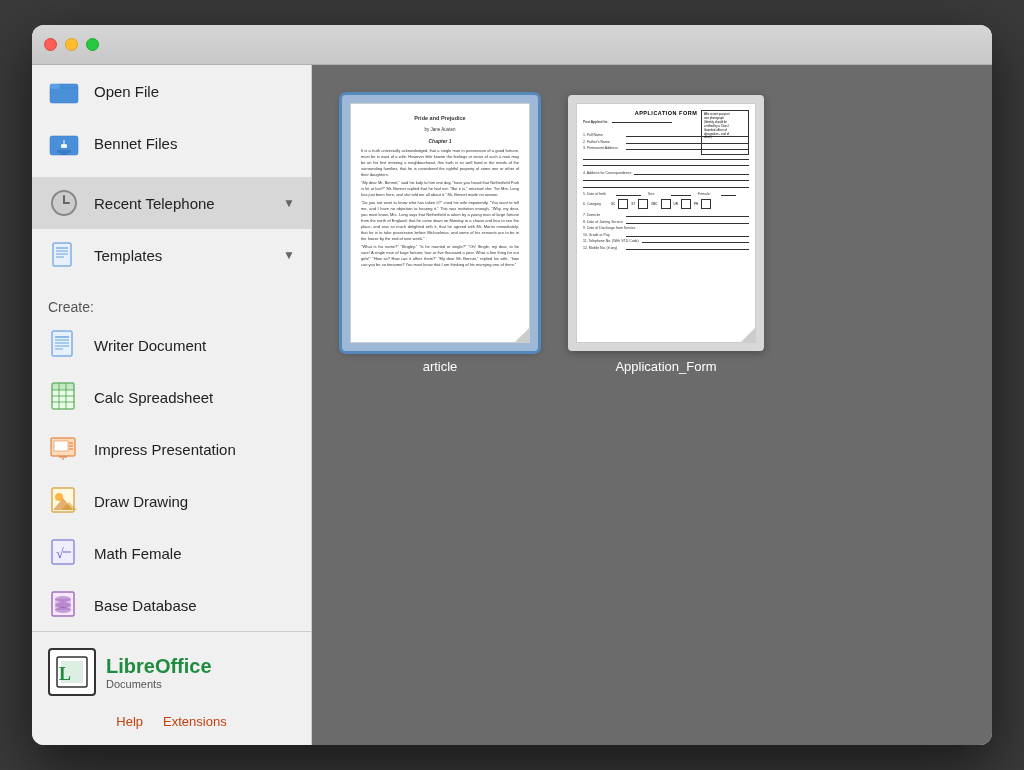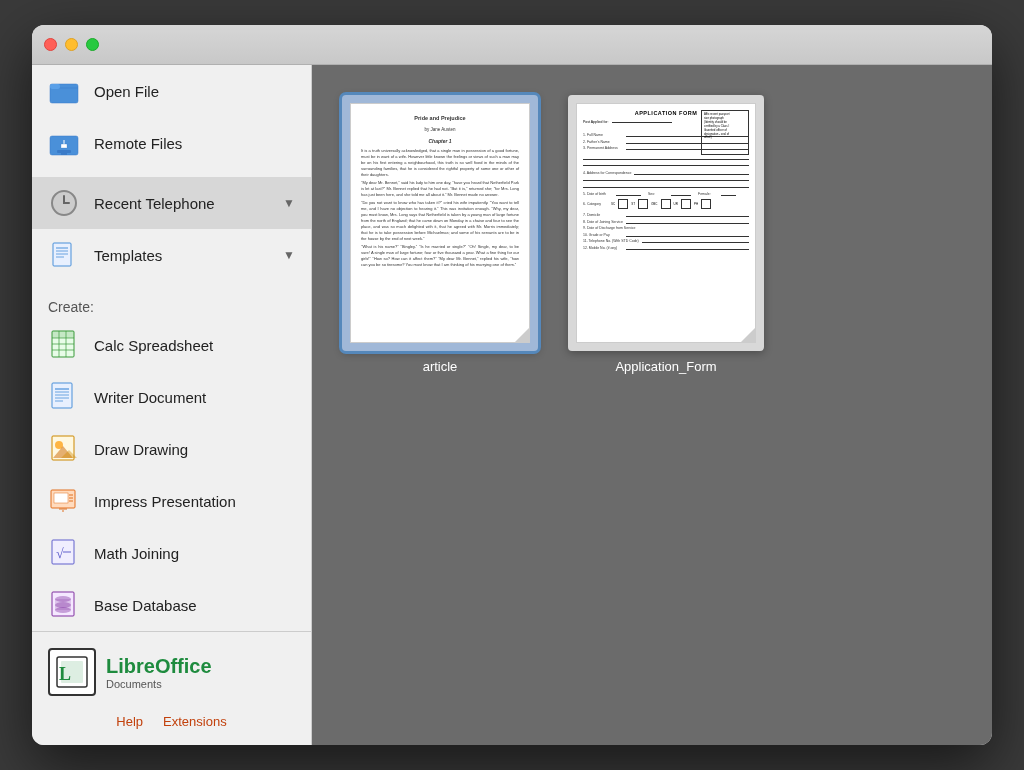--- a/index.html
+++ b/index.html
@@ -350,21 +350,21 @@
       <div class="sidebar-item">
         <div class="sidebar-icon">
           <svg width="30" height="26" viewBox="0 0 30 26" fill="none">
             <rect x="1" y="6" width="28" height="19" rx="2" fill="#4a90d9" stroke="#3a7bc8" stroke-width="0.5"></rect>
             <rect x="8" y="20" width="14" height="3" rx="1" fill="#3a7bc8"></rect>
             <rect x="12" y="23" width="6" height="2" fill="#3a7bc8"></rect>
             <line x1="15" y1="10" x2="15" y2="14" stroke="white" stroke-width="1"></line>
             <rect x="12" y="14" width="6" height="4" rx="0.5" fill="white" stroke="#3a7bc8" stroke-width="0.3"></rect>
           </svg>
         </div>
-        <span>Remote Files</span>
+        <span>Bennet Files</span>
       </div>
 
       <div class="sidebar-divider"></div>
 
       <div class="sidebar-item-expandable active" style="background:rgba(0,0,0,0.1);">
         <div class="sidebar-icon">
           <svg width="30" height="30" viewBox="0 0 30 30" fill="none">
             <circle cx="15" cy="15" r="12" stroke="#888" stroke-width="2" fill="#ccc"></circle>
             <polyline points="15,8 15,15 20,15" stroke="#666" stroke-width="2" stroke-linecap="round"></polyline>
           </svg>
@@ -383,60 +383,48 @@
             <line x1="6" y1="16" x2="14" y2="16" stroke="#4a90d9" stroke-width="0.8"></line>
           </svg>
         </div>
         <span>Templates</span>
         <span class="expand-arrow">▼</span>
       </div>
 
       <div class="sidebar-divider"></div>
 
       <div class="create-label">Create:</div>
+
+      <div class="sidebar-item">
+        <div class="sidebar-icon">
+          <svg width="30" height="30" viewBox="0 0 30 30" fill="none">
+            <rect x="3" y="1" width="20" height="25" rx="1" fill="#e8f0fe" stroke="#4a90d9" stroke-width="1"></rect>
+            <line x1="6" y1="7" x2="20" y2="7" stroke="#4a90d9" stroke-width="1.2"></line>
+            <line x1="6" y1="10" x2="20" y2="10" stroke="#4a90d9" stroke-width="0.8"></line>
+            <line x1="6" y1="13" x2="20" y2="13" stroke="#4a90d9" stroke-width="0.8"></line>
+            <line x1="6" y1="16" x2="20" y2="16" stroke="#4a90d9" stroke-width="0.8"></line>
+            <line x1="6" y1="19" x2="14" y2="19" stroke="#4a90d9" stroke-width="0.8"></line>
+          </svg>
+        </div>
+        <span>Writer Document</span>
+      </div>
 
       <div class="sidebar-item">
         <div class="sidebar-icon">
           <svg width="30" height="30" viewBox="0 0 30 30" fill="none">
             <rect x="3" y="1" width="22" height="26" rx="1" fill="#e8fce8" stroke="#3a9a3a" stroke-width="1"></rect>
             <line x1="10" y1="1" x2="10" y2="27" stroke="#3a9a3a" stroke-width="0.7"></line>
             <line x1="17" y1="1" x2="17" y2="27" stroke="#3a9a3a" stroke-width="0.7"></line>
             <line x1="3" y1="8" x2="25" y2="8" stroke="#3a9a3a" stroke-width="0.7"></line>
             <line x1="3" y1="14" x2="25" y2="14" stroke="#3a9a3a" stroke-width="0.7"></line>
             <line x1="3" y1="20" x2="25" y2="20" stroke="#3a9a3a" stroke-width="0.7"></line>
             <rect x="3" y="1" width="22" height="7" fill="#3a9a3a" opacity="0.2"></rect>
           </svg>
         </div>
         <span>Calc Spreadsheet</span>
-      </div>
-
-      <div class="sidebar-item">
-        <div class="sidebar-icon">
-          <svg width="30" height="30" viewBox="0 0 30 30" fill="none">
-            <rect x="3" y="1" width="20" height="25" rx="1" fill="#e8f0fe" stroke="#4a90d9" stroke-width="1"></rect>
-            <line x1="6" y1="7" x2="20" y2="7" stroke="#4a90d9" stroke-width="1.2"></line>
-            <line x1="6" y1="10" x2="20" y2="10" stroke="#4a90d9" stroke-width="0.8"></line>
-            <line x1="6" y1="13" x2="20" y2="13" stroke="#4a90d9" stroke-width="0.8"></line>
-            <line x1="6" y1="16" x2="20" y2="16" stroke="#4a90d9" stroke-width="0.8"></line>
-            <line x1="6" y1="19" x2="14" y2="19" stroke="#4a90d9" stroke-width="0.8"></line>
-          </svg>
-        </div>
-        <span>Writer Document</span>
-      </div>
-
-      <div class="sidebar-item">
-        <div class="sidebar-icon">
-          <svg width="30" height="30" viewBox="0 0 30 30" fill="none">
-            <rect x="3" y="2" width="22" height="24" rx="1" fill="#fff8e0" stroke="#cc8800" stroke-width="1"></rect>
-            <circle cx="10" cy="11" r="4" fill="#ff9900" opacity="0.7"></circle>
-            <polygon points="4,24 14,12 24,24" fill="#cc6600" opacity="0.5"></polygon>
-            <polygon points="12,24 20,16 28,24" fill="#cc8800" opacity="0.4"></polygon>
-          </svg>
-        </div>
-        <span>Draw Drawing</span>
       </div>
 
       <div class="sidebar-item">
         <div class="sidebar-icon">
           <svg width="30" height="30" viewBox="0 0 30 30" fill="none">
             <rect x="2" y="4" width="24" height="18" rx="1" fill="#fff0e0" stroke="#e07020" stroke-width="1"></rect>
             <rect x="2" y="4" width="24" height="18" rx="1" fill="#ff6600" opacity="0.15"></rect>
             <rect x="5" y="7" width="14" height="10" fill="white" stroke="#e07020" stroke-width="0.5"></rect>
             <line x1="20" y1="9" x2="24" y2="9" stroke="#e07020" stroke-width="1"></line>
             <line x1="20" y1="12" x2="24" y2="12" stroke="#e07020" stroke-width="1"></line>
@@ -444,26 +432,38 @@
             <rect x="10" y="22" width="8" height="2" fill="#e07020" opacity="0.5"></rect>
             <rect x="13" y="24" width="2" height="2" fill="#e07020" opacity="0.5"></rect>
           </svg>
         </div>
         <span>Impress Presentation</span>
       </div>
 
       <div class="sidebar-item">
         <div class="sidebar-icon">
           <svg width="30" height="30" viewBox="0 0 30 30" fill="none">
+            <rect x="3" y="2" width="22" height="24" rx="1" fill="#fff8e0" stroke="#cc8800" stroke-width="1"></rect>
+            <circle cx="10" cy="11" r="4" fill="#ff9900" opacity="0.7"></circle>
+            <polygon points="4,24 14,12 24,24" fill="#cc6600" opacity="0.5"></polygon>
+            <polygon points="12,24 20,16 28,24" fill="#cc8800" opacity="0.4"></polygon>
+          </svg>
+        </div>
+        <span>Draw Drawing</span>
+      </div>
+
+      <div class="sidebar-item">
+        <div class="sidebar-icon">
+          <svg width="30" height="30" viewBox="0 0 30 30" fill="none">
             <rect x="3" y="2" width="22" height="24" rx="1" fill="#f0eefe" stroke="#6060cc" stroke-width="1"></rect>
             <text x="7" y="20" font-size="14" fill="#6060cc" font-family="serif">√</text>
             <line x1="14" y1="14" x2="22" y2="14" stroke="#6060cc" stroke-width="1"></line>
           </svg>
         </div>
-        <span>Math Joining</span>
+        <span>Math Female</span>
       </div>
 
       <div class="sidebar-item">
         <div class="sidebar-icon">
           <svg width="30" height="30" viewBox="0 0 30 30" fill="none">
             <rect x="3" y="2" width="22" height="24" rx="1" fill="#f5e8ff" stroke="#8030a0" stroke-width="1"></rect>
             <ellipse cx="14" cy="9" rx="8" ry="3" fill="#8030a0" opacity="0.4"></ellipse>
             <rect x="6" y="9" width="16" height="6" fill="#8030a0" opacity="0.2"></rect>
             <ellipse cx="14" cy="15" rx="8" ry="3" fill="#8030a0" opacity="0.4"></ellipse>
             <rect x="6" y="15" width="16" height="5" fill="#8030a0" opacity="0.2"></rect>

